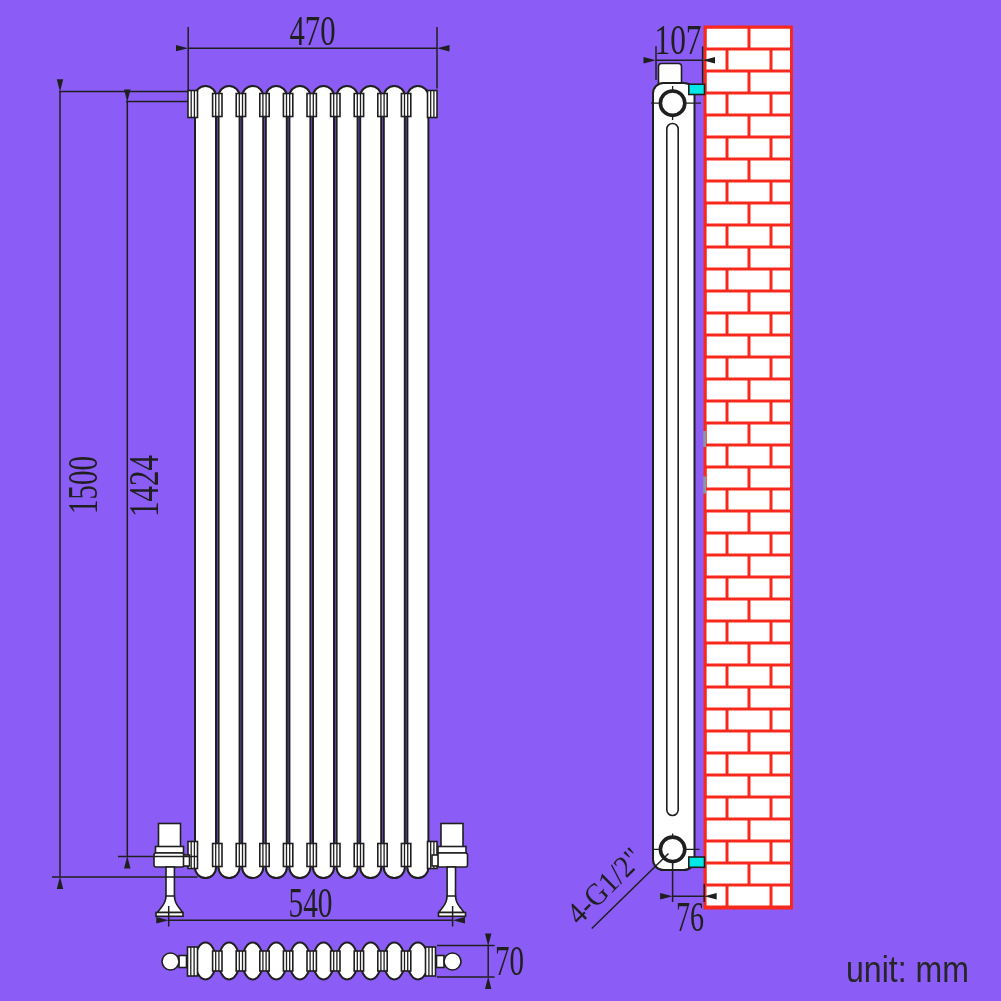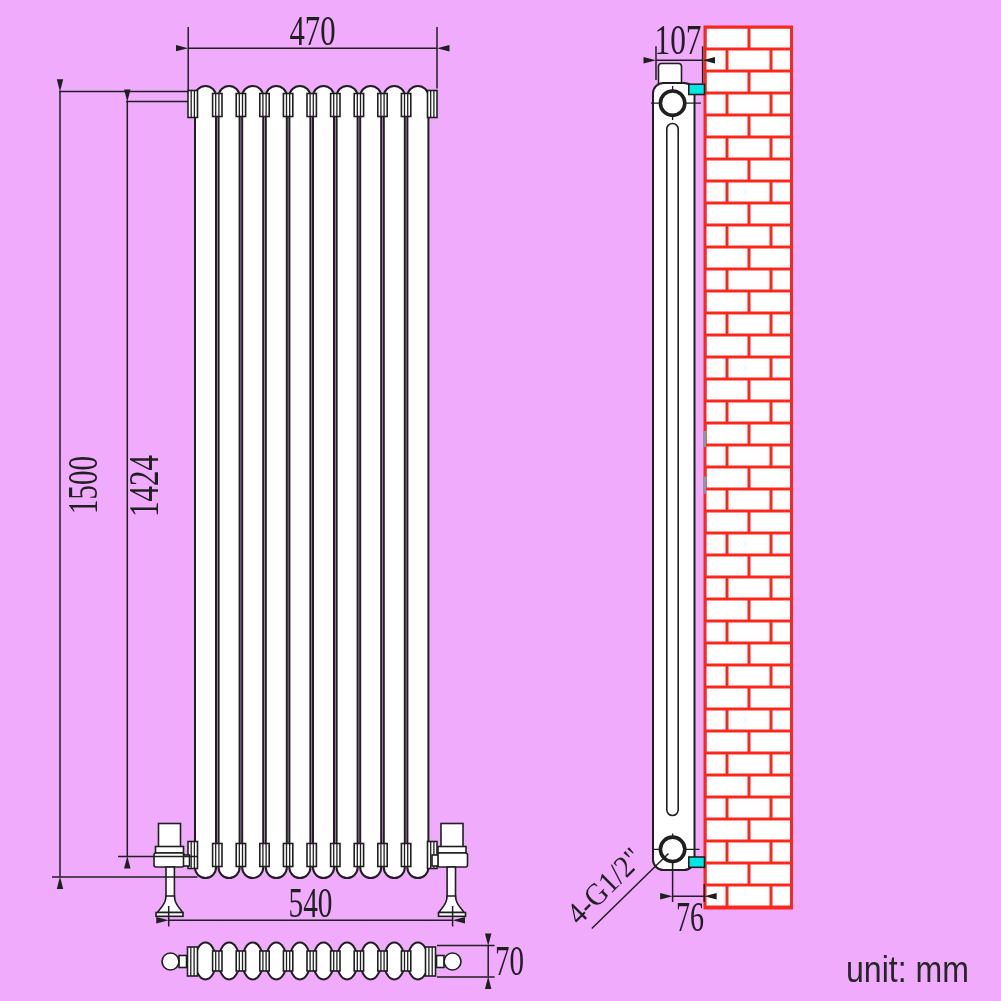--- a/index.html
+++ b/index.html
@@ -1,16 +1,16 @@
 <!DOCTYPE html>
 <html><head>
 <meta charset="utf-8">
 <style>
   html,body{margin:0;padding:0;background:#ffffff;}
-  #stage{position:relative;width:1001px;height:1001px;background:#f0abfc;overflow:hidden;}
+  #stage{position:relative;width:1001px;height:1001px;background:#8b5cf6;overflow:hidden;}
   svg{display:block;}
   .fw   { fill:#ffffff; stroke:#1f1f1f; stroke-width:2; }
   .fw15 { fill:#ffffff; stroke:#1f1f1f; stroke-width:1.6; }
   .thin { fill:none; stroke:#1f1f1f; stroke-width:1.3; }
   .dim  { fill:none; stroke:#1f1f1f; stroke-width:1.5; }
   .thick{ fill:#ffffff; stroke:#1f1f1f; stroke-width:3.6; }
   .dim-text  { font-family:"Liberation Serif","DejaVu Serif",serif; font-size:42px; fill:#1f1f1f; }
   .label-text{ font-family:"Liberation Serif","DejaVu Serif",serif; font-size:31px; fill:#1f1f1f; }
   .unit-text { font-family:"Liberation Sans","DejaVu Sans",sans-serif; font-size:36px; fill:#262626; }
 </style>

